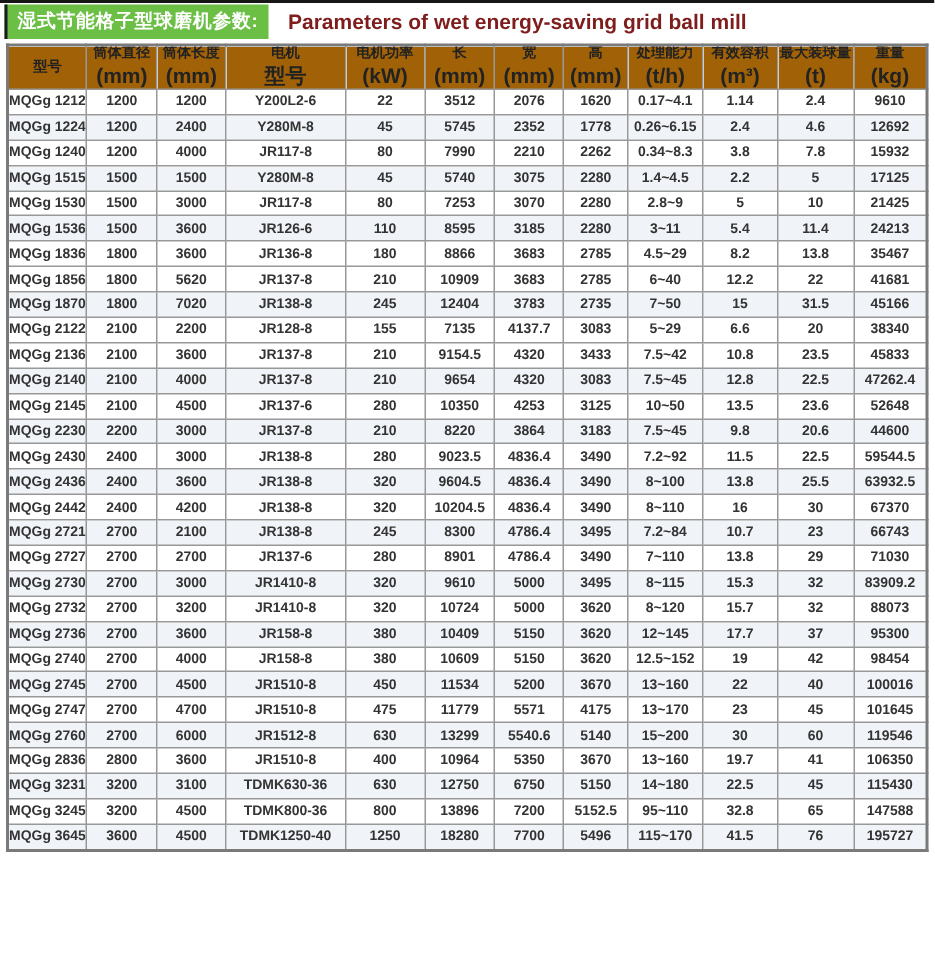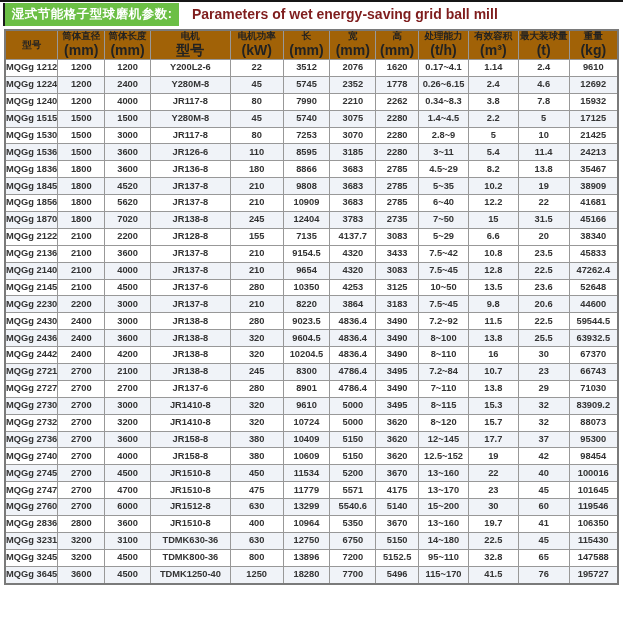--- a/index.html
+++ b/index.html
@@ -264,34 +264,20 @@
             <td>JR136-8</td>
             <td>180</td>
             <td>8866</td>
             <td>3683</td>
             <td>2785</td>
             <td>4.5~29</td>
             <td>8.2</td>
             <td>13.8</td>
             <td>35467</td>
           </tr>
-          <tr class="alt">
-            <td>MQGg 1845</td>
-            <td>1800</td>
-            <td>4520</td>
-            <td>JR137-8</td>
-            <td>210</td>
-            <td>9808</td>
-            <td>3683</td>
-            <td>2785</td>
-            <td>5~35</td>
-            <td>10.2</td>
-            <td>19</td>
-            <td>38909</td>
-          </tr>
           <tr>
             <td>MQGg 1856</td>
             <td>1800</td>
             <td>5620</td>
             <td>JR137-8</td>
             <td>210</td>
             <td>10909</td>
             <td>3683</td>
             <td>2785</td>
             <td>6~40</td>

